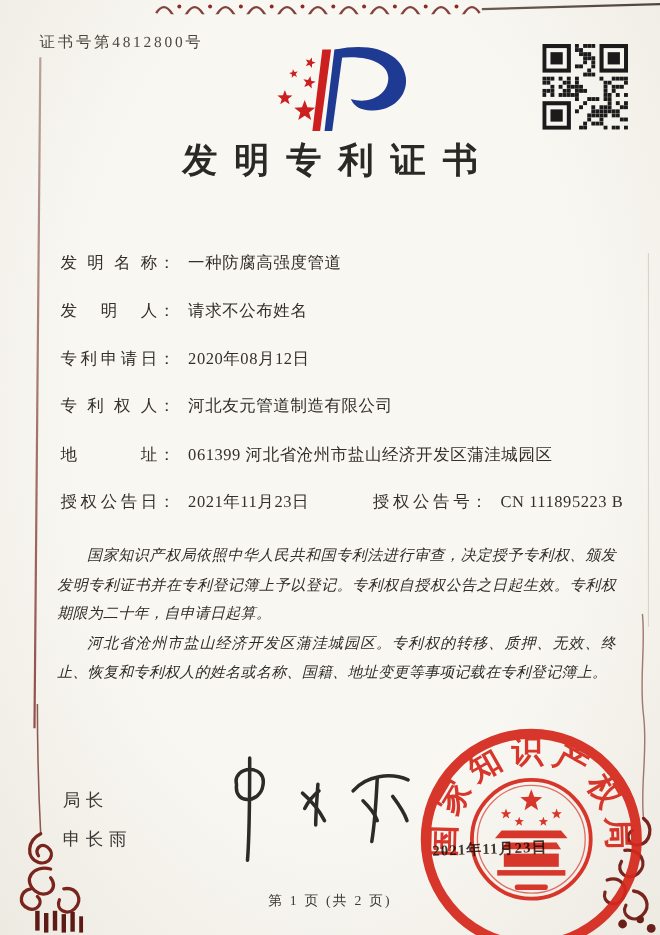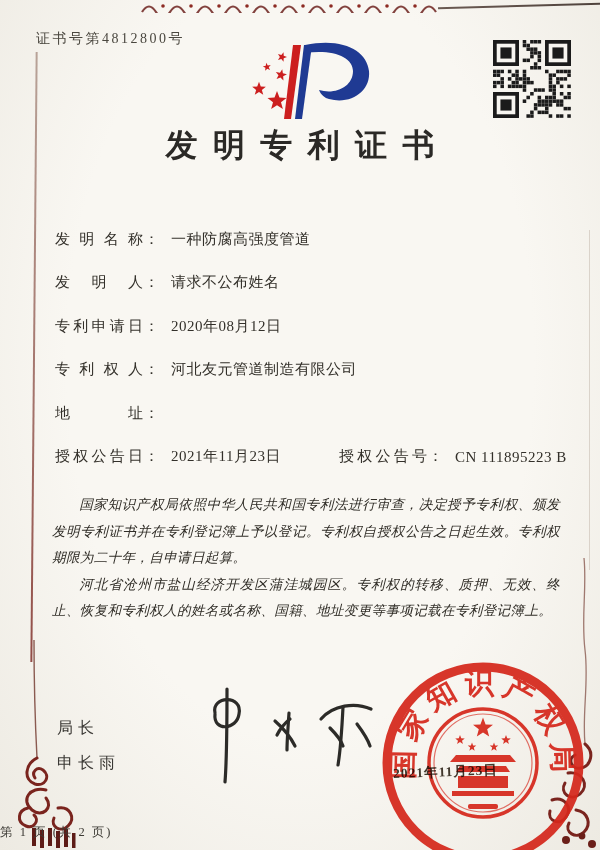--- a/index.html
+++ b/index.html
@@ -37,22 +37,22 @@
     font-size:13.6px;font-style:italic;line-height:1.95;color:#2f2c26;
     text-align:justify;letter-spacing:.3px;}
   .bodytext p{margin:0;text-indent:2em;}
   
   .signer{position:absolute;left:57px;top:718px;font-size:16px;letter-spacing:5px;color:#3a3834;}
   .signer div{margin-bottom:14px;}
   .sig-svg{position:absolute;left:185px;top:683px;}
   .seal{position:absolute;left:378px;top:658px;opacity:.93;}
   .seal-date{position:absolute;left:393px;top:762px;width:170px;font-size:13.5px;font-weight:bold;
     color:#433a30;letter-spacing:1px;transform:rotate(-2deg);mix-blend-mode:multiply;z-index:5;}
-  .footer{position:absolute;left:0;top:811px;width:100%;text-align:left;
-    font-size:12.5px;letter-spacing:2px;color:#3c3a34;margin-top:13px;}
+  .footer{position:absolute;left:0;top:811px;width:100%;text-align:center;
+    font-size:12.5px;letter-spacing:2px;color:#3c3a34;}
 </style>
 </head>
 <body>
 
 <div id="page">
 
   <svg class="top-ornament" width="300" height="13" viewBox="0 0 300 13">
     <path d="M2,12 Q9,1 16,12 T30,12 T44,12 T58,12 T72,12 T86,12 T100,12 T114,12 T128,12 T142,12 T156,12 T170,12 T184,12 T198,12 T212,12 T226,12 T240,12 T254,12 T268,12 T282,12 T296,12" fill="none" stroke="#6d221e" stroke-width="2.2" opacity="0.85"></path>
     <g fill="#8d2b24">
       <circle cx="23" cy="6" r="1.8"></circle>
@@ -265,20 +265,21 @@
     <div class="frow">
       <span class="flabel"><span class="flabel-text">专利申请日</span><span class="colon">：</span></span>
       <span class="fvalue">2020年08月12日</span>
     </div>
     <div class="frow">
       <span class="flabel"><span class="flabel-text">专利权人</span><span class="colon">：</span></span>
       <span class="fvalue">河北友元管道制造有限公司</span>
     </div>
     <div class="frow">
       <span class="flabel"><span class="flabel-text">地址</span><span class="colon">：</span></span>
+      <span class="fvalue">061399 河北省沧州市盐山经济开发区蒲洼城园区</span>
     </div>
     <div class="frow">
       <span class="flabel"><span class="flabel-text">授权公告日</span><span class="colon">：</span></span>
       <span class="fvalue">2021年11月23日</span>
       <span class="flabel pair2"><span class="flabel-text">授权公告号</span><span class="colon">：</span></span>
       <span class="fvalue">CN 111895223 B</span>
     </div>
   </div>
 
   <div class="bodytext">

